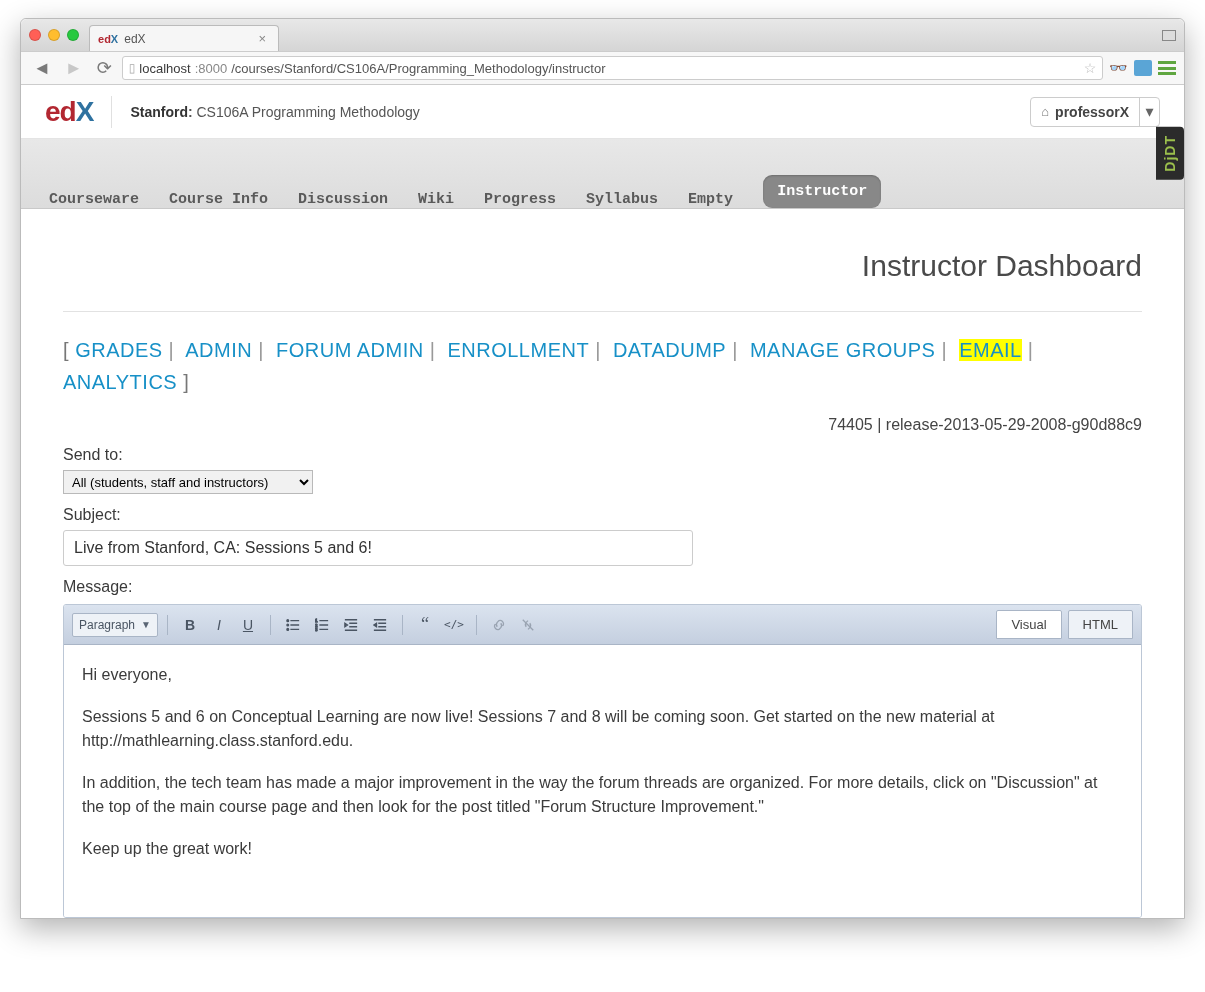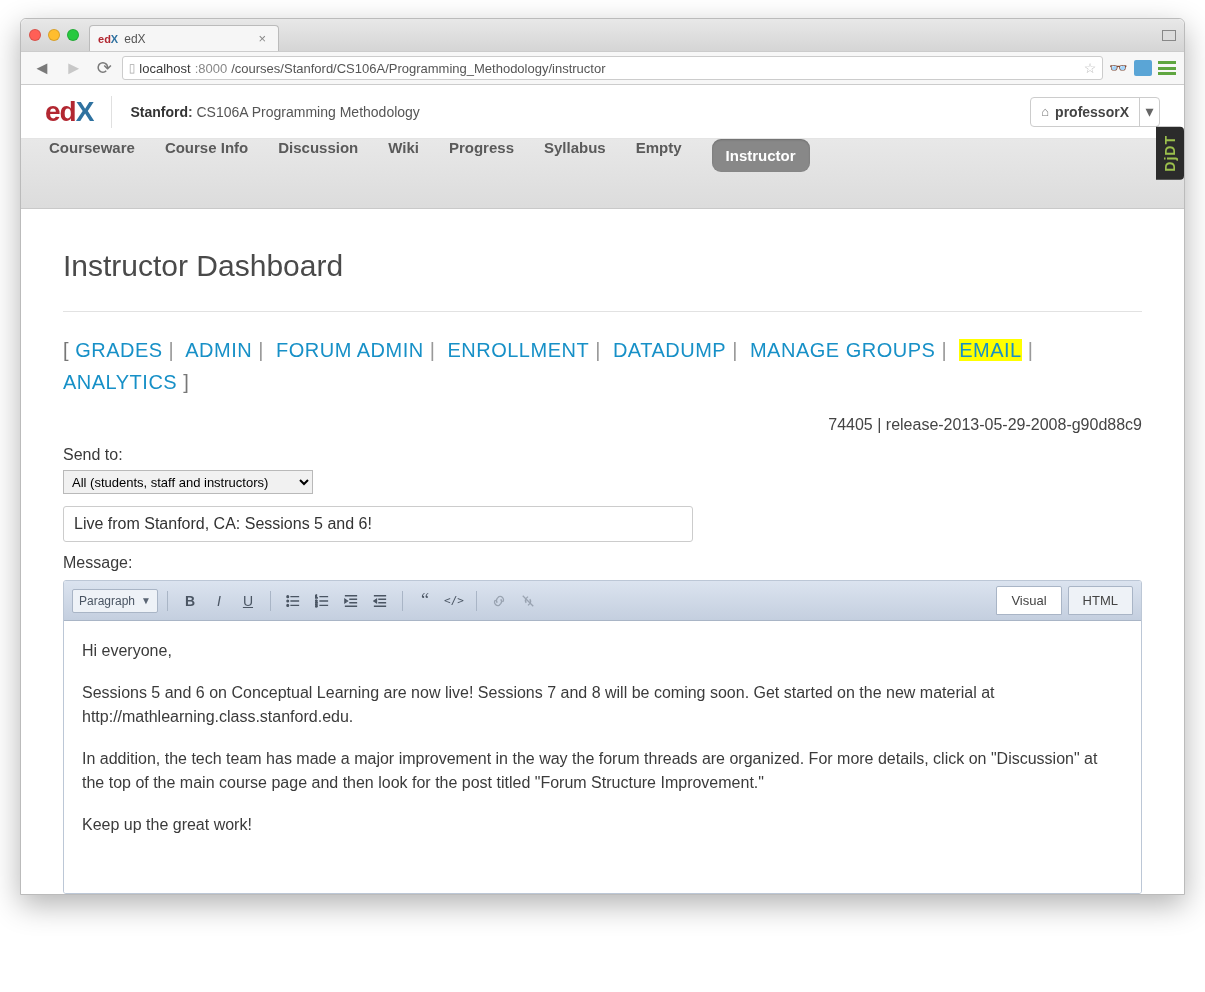--- a/index.html
+++ b/index.html
@@ -99,36 +99,37 @@
   position:absolute; right:0px; top:42px;
   background:#2b2b2b; color:#9bbf4c; font-weight:700;
   font-size:14px; padding:8px 6px; border-radius:4px 0 0 4px;
   writing-mode: vertical-rl; transform: rotate(180deg);
   letter-spacing:1px;
 }
 
 .course-nav {
   background: linear-gradient(#e8e8e8, #dcdcdc);
   border-bottom:1px solid #c9c9c9;
-  display:flex; align-items:flex-start; gap:30px;
-  padding: 0 28px; height:70px;
+  display:flex; align-items:flex-end; gap:30px;
+  padding: 0 28px; height:70px;font-family:Liberation Mono, monospace;
 }
 .course-nav a {
   text-decoration:none; color:#5a5a5a; font-size:15px; font-weight:700;
 }
 .course-nav a.active {
   background:#888; color:#fff; padding:8px 14px; border-radius:9px;
   box-shadow: inset 0 1px 2px rgba(0,0,0,0.2);
 }
 
 .content { padding: 40px 42px 0 42px; }
 h1.page-title {
   font-size:30px; font-weight:300; color:#4a4a4a;
   border-bottom:1px solid #e2e2e2; padding-bottom:28px; margin-bottom:22px;
   font-family: "Helvetica Neue", sans-serif;
+  text-align: right;
 }
 .sublinks {
   font-size:20px; color:#777; line-height:1.6; letter-spacing:0.5px;
 }
 .sublinks a { color:#1790c7; text-decoration:none; }
 .sublinks a.current { background:#ffff00; }
 .sep { color:#999; margin:0 6px; }
 
 .release-line { text-align:right; color:#444; font-size:16px; margin-top:18px; }
 
@@ -272,20 +273,21 @@
       <div class="release-line">74405 | release-2013-05-29-2008-g90d88c9</div>
 
       <div class="form-row">
         <div class="label">Send to:</div>
         <select class="sendto">
           <option>All (students, staff and instructors)</option>
         </select>
       </div>
 
       <div class="form-row">
+        <div class="label">Subject:</div>
         <input class="subject" type="text" value="Live from Stanford, CA: Sessions 5 and 6!" style="">
       </div>
 
       <div class="form-row">
         <div class="label">Message:</div>
         <div class="editor">
           <div class="toolbar">
             <div class="tb-sel">
               <span>Paragraph</span>
                 <span class="tb-caret">▼</span>

